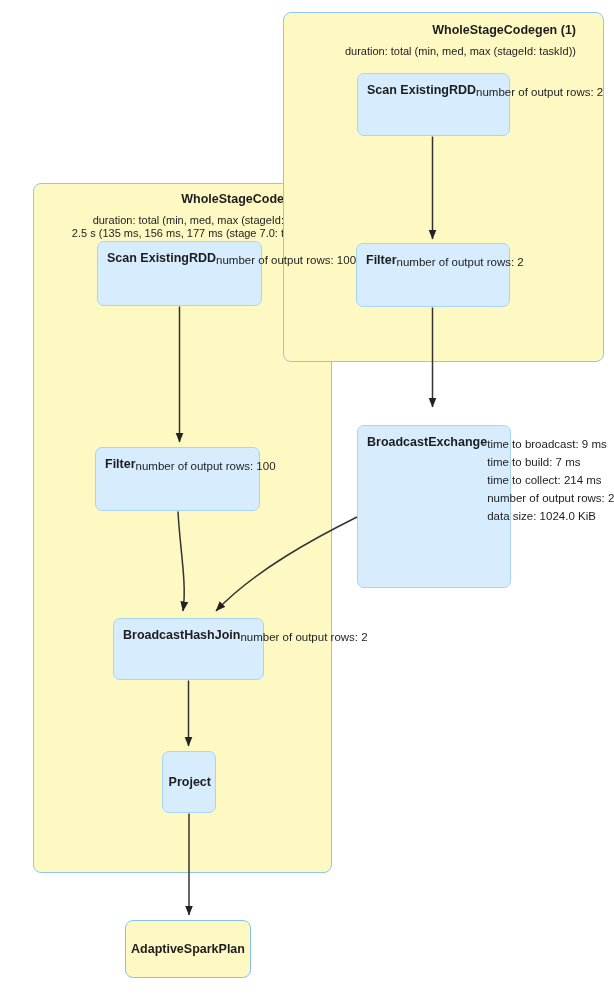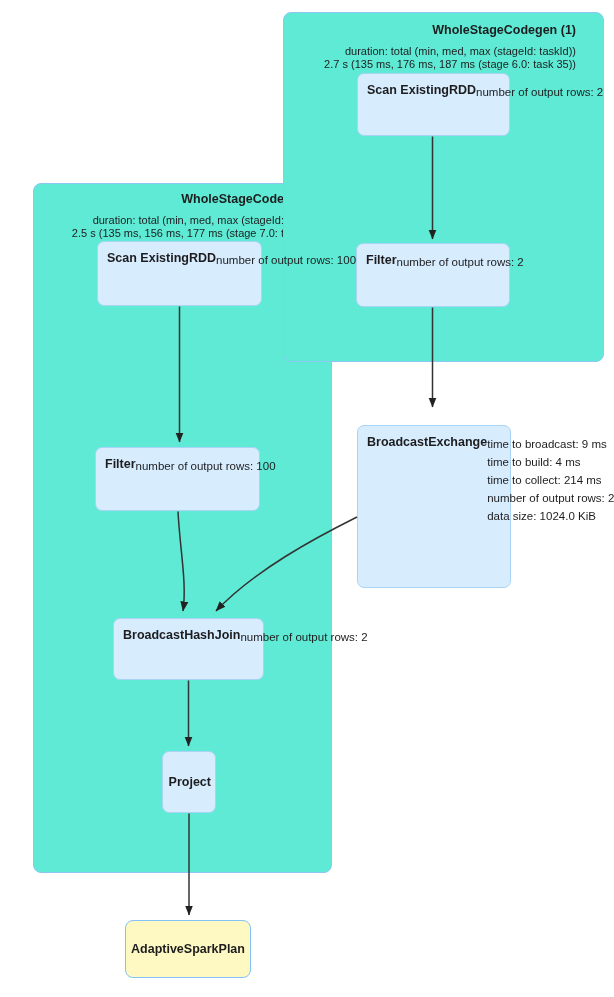--- a/index.html
+++ b/index.html
@@ -6,21 +6,21 @@
   #canvas {
     position:relative;
     width:614px; height:997px;
     overflow:hidden;
     font-family:"Liberation Sans","DejaVu Sans",sans-serif;
     color:#1d1d1f;
     background:#ffffff;
   }
   .cluster {
     position:absolute;
-    background:#5eead4;
+    background:#fef9c3;
     border:1px solid #8fc7f3;
     border-radius:8px;
     box-sizing:border-box;
   }
   .cluster-header { position:absolute; top:0; left:0; white-space:nowrap; }
   .cluster-title { font-weight:700; font-size:12.5px; line-height:15px; }
   .cluster-duration { margin-top:7px; font-size:11px; line-height:13px; }
   .node {
     position:absolute;
     background:#d7ecfd;
@@ -51,40 +51,39 @@
         <div>2.5 s (135 ms, 156 ms, 177 ms (stage 7.0: t</div>
       </div>
     </div>
   </div>
 
   <div class="cluster" style="left:283px; top:12px; width:321px; height:350px; z-index:2;">
     <div class="cluster-header" style="width:100%; text-align:right; box-sizing:border-box; padding:10px 27px 0 0;">
       <div class="cluster-title">WholeStageCodegen (1)</div>
       <div class="cluster-duration">
         <div>duration: total (min, med, max (stageId: taskId))</div>
-        <div>2.7 s (135 ms, 176 ms, 187 ms (stage 6.0: task 35))</div>
       </div>
     </div>
   </div>
 
   <div class="node" style="left:357px; top:73px; width:153px; height:63px; z-index:3;">
     <div class="node-title">Scan ExistingRDD</div>
     <div class="metric">number of output rows: 2</div>
   </div>
 
   <div class="node" style="left:356px; top:243px; width:154px; height:64px; z-index:3;">
     <div class="node-title">Filter</div>
     <div class="metric">number of output rows: 2</div>
   </div>
 
   <div class="node" style="left:357px; top:425px; width:154px; height:163px; z-index:3;">
     <div class="node-title">BroadcastExchange</div>
     <div>
       <div class="metric">time to broadcast: 9 ms</div>
-      <div class="metric">time to build: 4 ms</div>
+      <div class="metric">time to build: 7 ms</div>
       <div class="metric">time to collect: 214 ms</div>
       <div class="metric">number of output rows: 2</div>
       <div class="metric">data size: 1024.0 KiB</div>
     </div>
   </div>
 
   <div class="node" style="left:97px; top:241px; width:165px; height:65px; z-index:3;">
     <div class="node-title">Scan ExistingRDD</div>
     <div class="metric">number of output rows: 100</div>
   </div>

